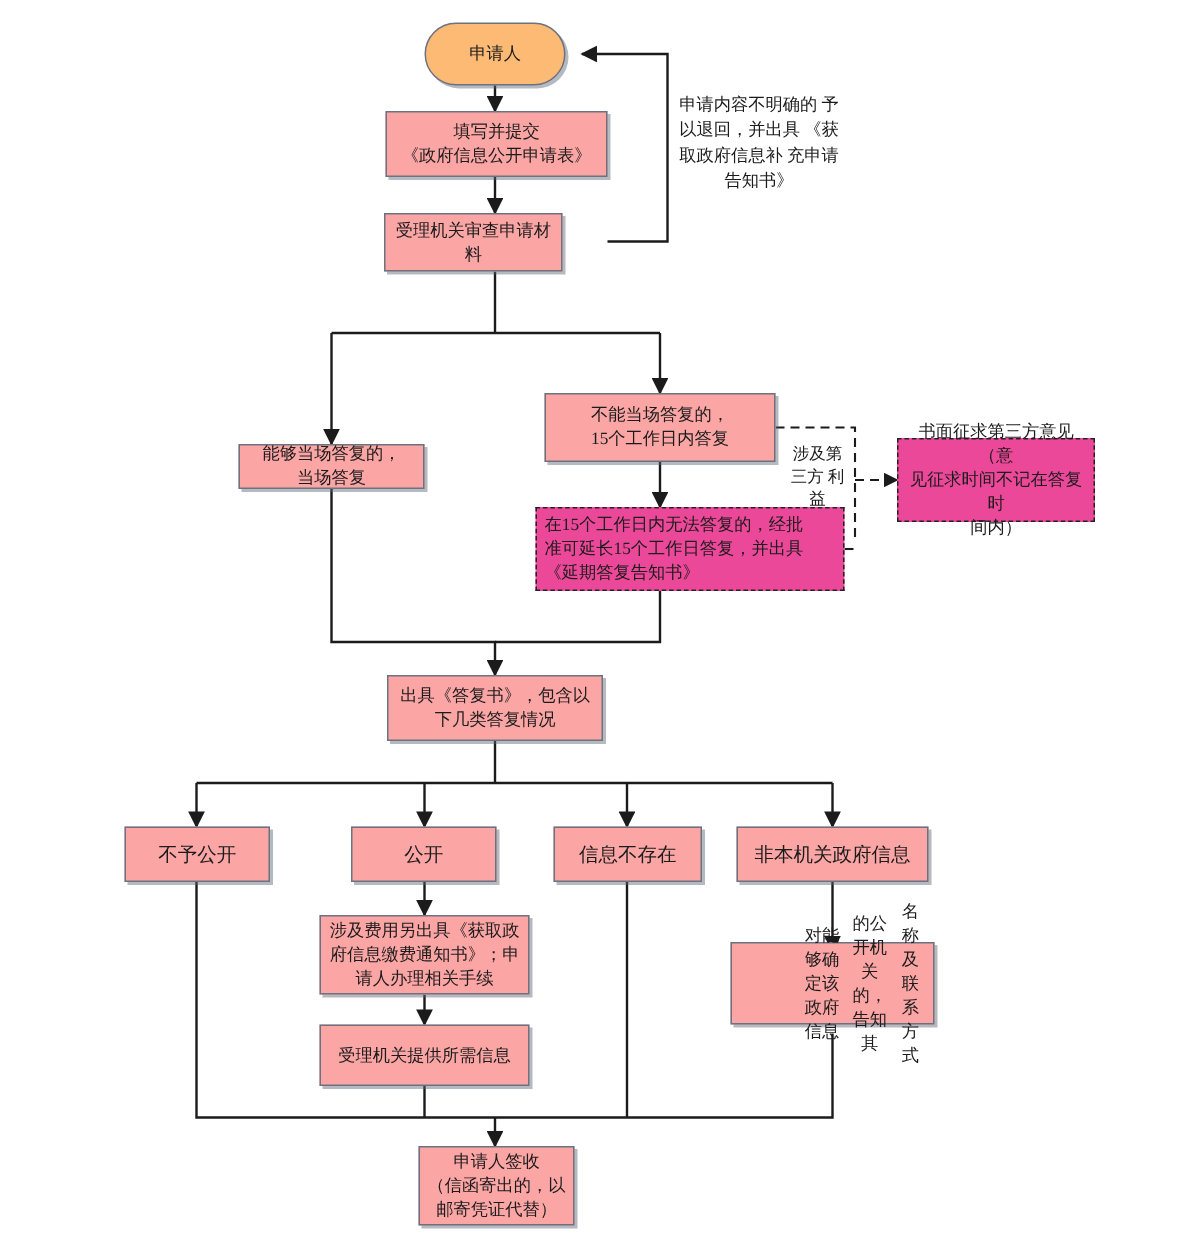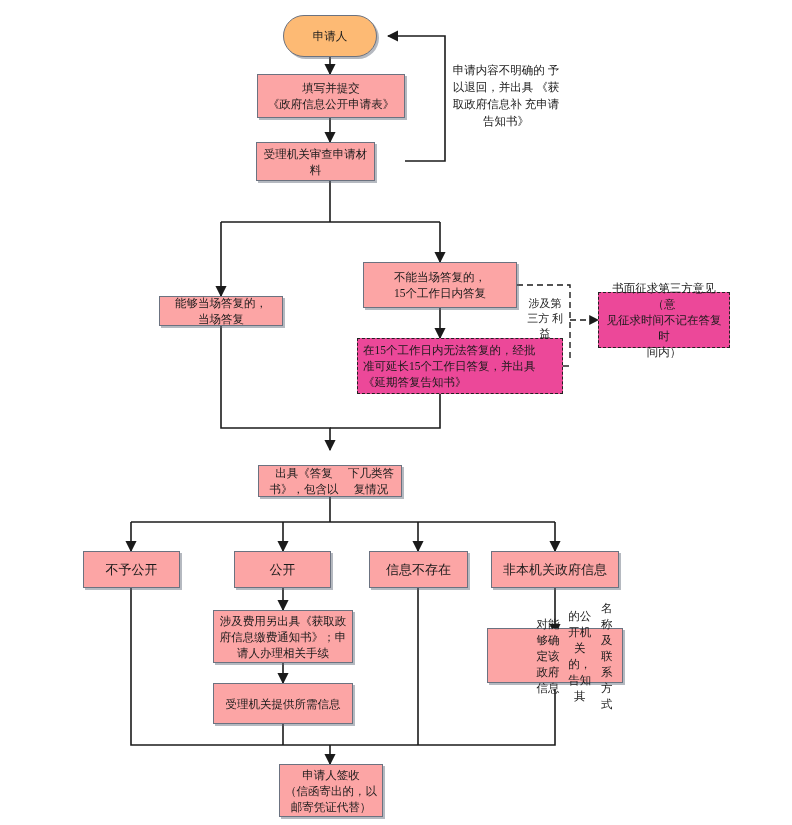--- a/index.html
+++ b/index.html
@@ -152,21 +152,21 @@
     <span>准可延长15个工作日答复，并出具</span>
     <span>《延期答复告知书》</span>
   </div>
 
   <div class="node dashed" style="left:598px; top:292px; width:132px; height:56px; flex-direction:column;">
     <span>书面征求第三方意见（意</span>
     <span>见征求时间不记在答复时</span>
     <span>间内）</span>
   </div>
 
-  <div class="node" style="left:258px; top:465px; width:144px; height:32px; flex-direction:row;">
+  <div class="node" style="left:258px; top:450px; width:144px; height:44px; flex-direction:column;">
     <span>出具《答复书》，包含以</span>
     <span>下几类答复情况</span>
   </div>
 
   <div class="node" style="left:83px; top:551px; width:97px; height:37px; font-size:13px;">
     <span>不予公开</span>
   </div>
 
   <div class="node" style="left:369px; top:551px; width:99px; height:37px; font-size:13px;">
     <span>信息不存在</span>

